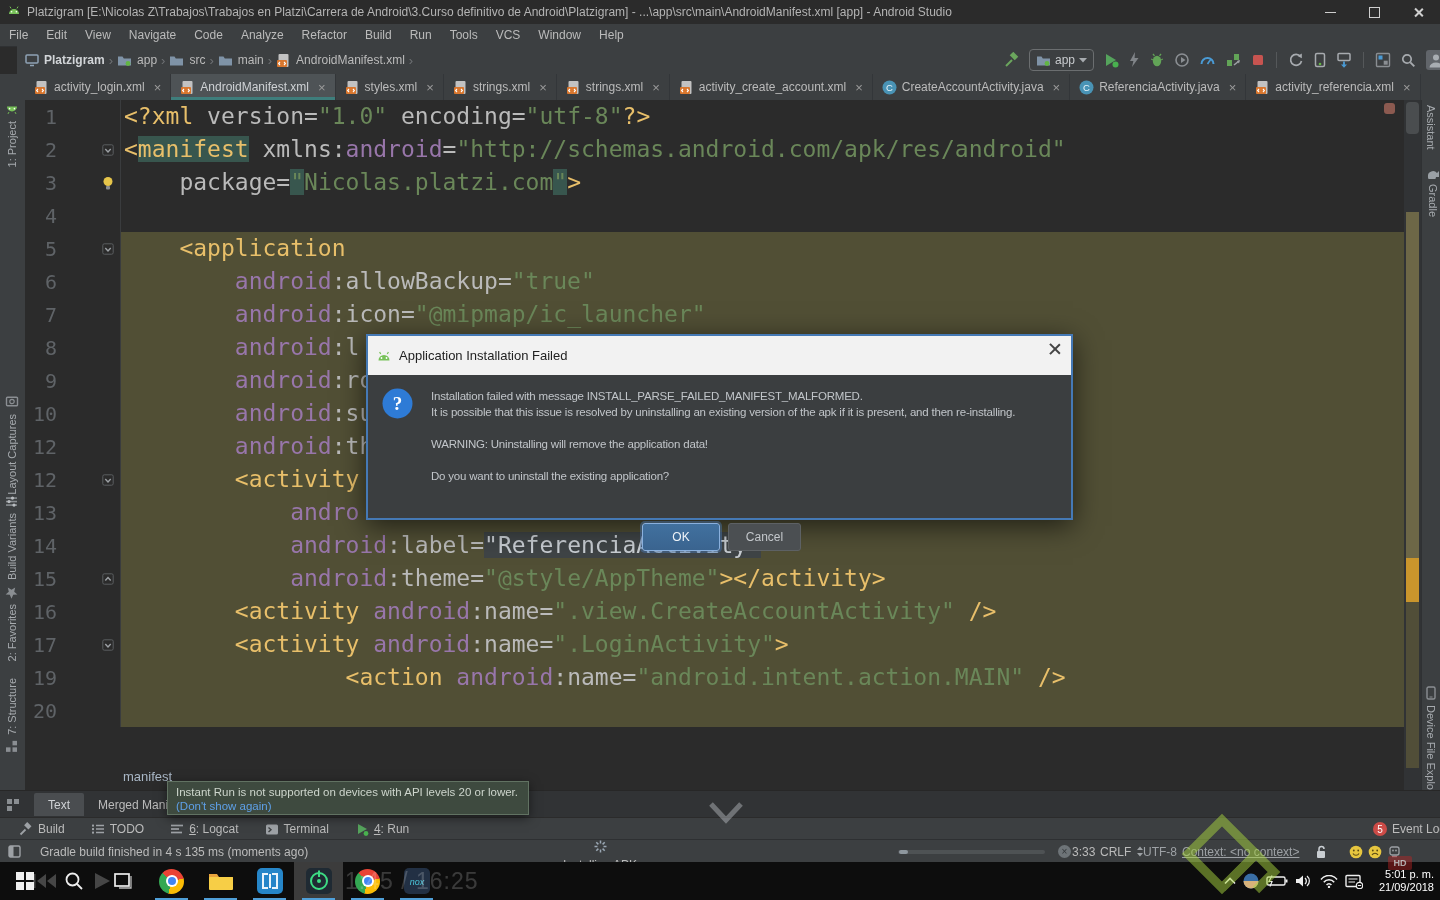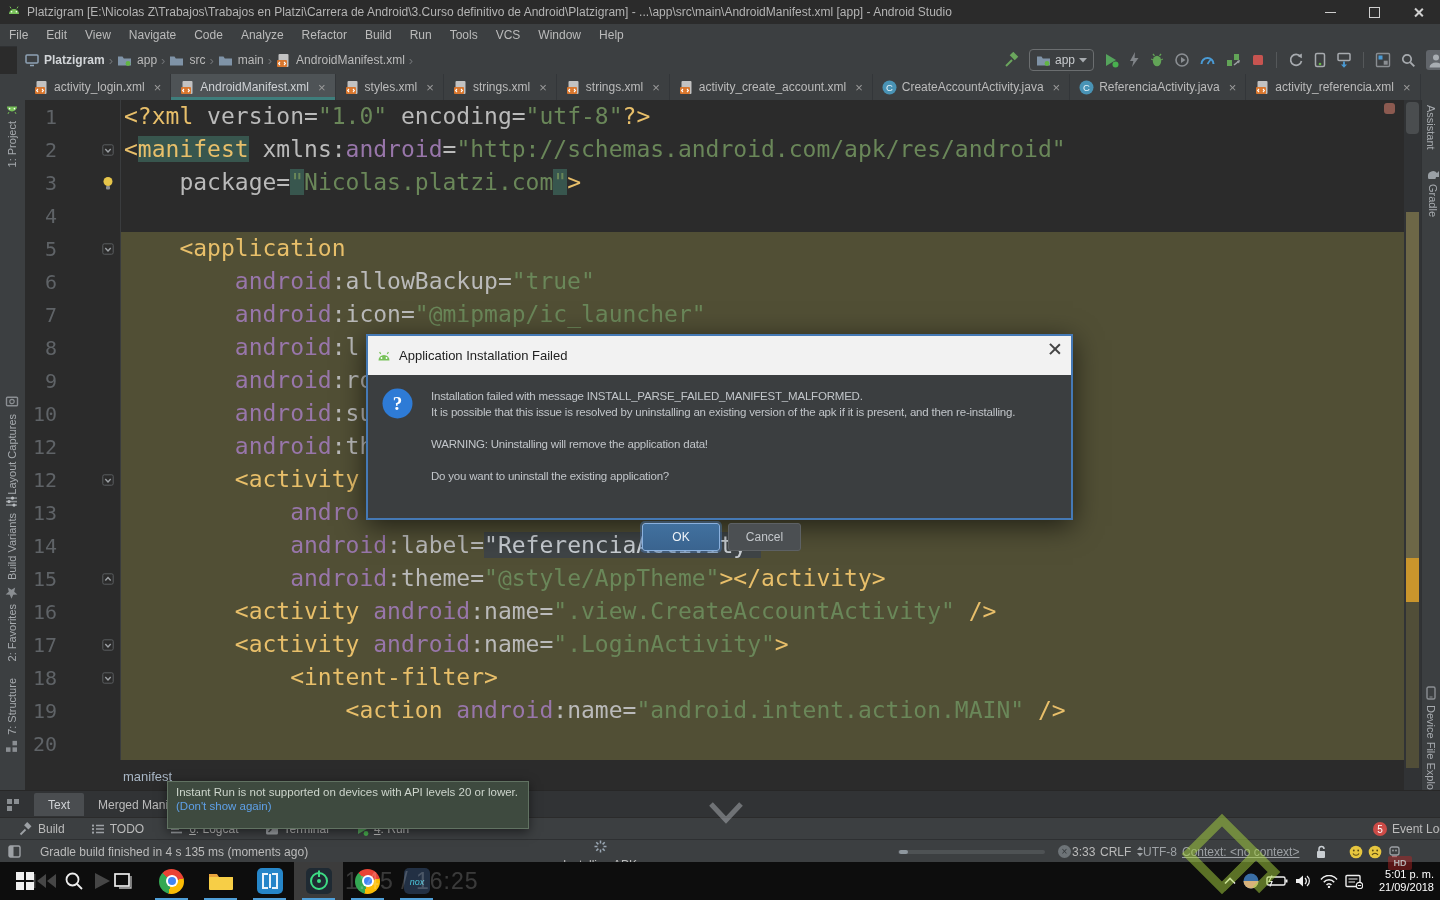--- a/index.html
+++ b/index.html
@@ -88,21 +88,21 @@
   #dialog-title{height:39px;background:#f2f2f2;display:flex;align-items:center;color:#222;font-size:13px;gap:7px;padding-left:8px;position:relative;}
   #dialog-close{position:absolute;right:10px;top:6px;width:14px;height:14px;}
   #dialog-close:before,#dialog-close:after{content:"";position:absolute;left:6.5px;top:0;width:1.5px;height:14px;background:#444;}
   #dialog-close:before{transform:rotate(45deg);} #dialog-close:after{transform:rotate(-45deg);}
   .dlg-text{position:absolute;left:63px;white-space:nowrap;font-size:11.5px;letter-spacing:-.2px;color:#c1c5c9;}
   .dlg-btn{position:absolute;height:26px;border-radius:3px;font-size:12px;display:flex;align-items:center;justify-content:center;}
   #btn-ok{left:274px;top:148px;width:76px;background:linear-gradient(#41719f,#3a648f);border:1px solid #8ab0dd;box-shadow:0 0 0 2px rgba(70,120,180,.45);color:#eef3f8;}
   #btn-cancel{left:360px;top:148px;width:71px;background:#4b4f52;border:1px solid #5d6164;color:#c3c7cb;}
 
   
-  #balloon{left:167px;top:781px;width:362px;height:48px;background:#3e4a3f;border:1px solid #617262;z-index:40;
+  #balloon{left:167px;top:781px;width:362px;height:34px;background:#3e4a3f;border:1px solid #617262;z-index:40;
            box-shadow:0 3px 10px rgba(0,0,0,.5);padding:3px 8px;box-sizing:border-box;font-size:11.5px;color:#cdd5cc;line-height:14px;}
   #balloon a{color:#5ea0e8;text-decoration:none;}
 
   
   #taskbar{left:0;top:862px;width:1440px;height:38px;background:#0d0d0d;z-index:60;display:flex;}
   .tb-slot{width:49px;height:38px;display:flex;align-items:center;justify-content:center;position:relative;font-style:italic;}
   .tb-slot.app-active{background:#3c3c3c;}
   .tb-slot.running:after{content:"";position:absolute;left:8px;right:8px;bottom:0;height:2.5px;background:#4f9fd8;}
   #tray{position:absolute;right:6px;top:862px;height:38px;display:flex;align-items:center;gap:7px;z-index:61;}
   #clock{font-size:11px;line-height:13px;color:#fff;text-align:right;margin-left:9px;}
@@ -638,32 +638,20 @@
       <div class="gutter">
         <div class="lnum">17</div>
         <div class="gmark">
           <svg width="12" height="12" viewBox="0 0 12 12">
             <rect x=".8" y=".8" width="10.4" height="10.4" rx="1.5" fill="#2b2b2b" stroke="#5b5e60"></rect>
             <polyline points="3.3,5 6,8 8.7,5" fill="none" stroke="#9da1a5" stroke-width="1.4"></polyline>
           </svg>
         </div>
       </div>
       <div class="code-cell"><span class="tok-pl">        </span><span class="tok-t">&lt;activity </span><span class="tok-ns">android</span><span class="tok-a">:name=</span><span class="tok-s">".LoginActivity"</span><span class="tok-t">&gt;</span></div>
-    </div>
-    <div class="ed-row hl">
-      <div class="gutter">
-        <div class="lnum">18</div>
-        <div class="gmark">
-          <svg width="12" height="12" viewBox="0 0 12 12">
-            <rect x=".8" y=".8" width="10.4" height="10.4" rx="1.5" fill="#2b2b2b" stroke="#5b5e60"></rect>
-            <polyline points="3.3,5 6,8 8.7,5" fill="none" stroke="#9da1a5" stroke-width="1.4"></polyline>
-          </svg>
-        </div>
-      </div>
-      <div class="code-cell"><span class="tok-pl">            </span><span class="tok-t">&lt;intent-filter&gt;</span></div>
     </div>
     <div class="ed-row hl">
       <div class="gutter">
         <div class="lnum">19</div>
       </div>
       <div class="code-cell"><span class="tok-pl">                </span><span class="tok-t">&lt;action </span><span class="tok-ns">android</span><span class="tok-a">:name=</span><span class="tok-s">"android.intent.action.MAIN"</span><span class="tok-t"> /&gt;</span></div>
     </div>
     <div class="ed-row hl">
       <div class="gutter">
         <div class="lnum">20</div>

